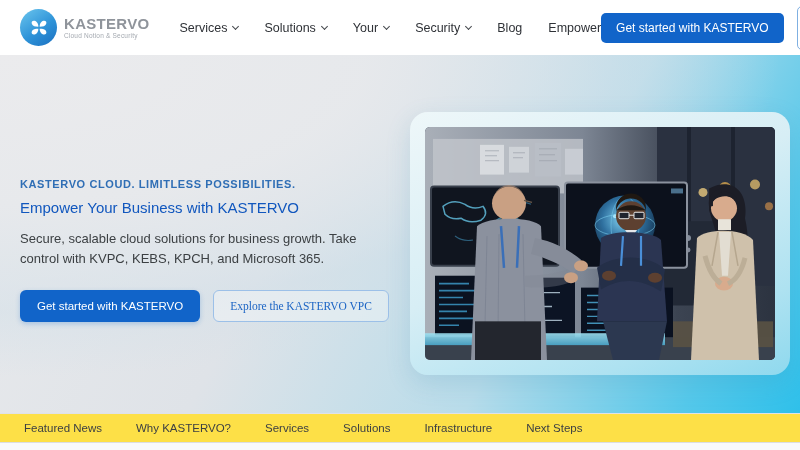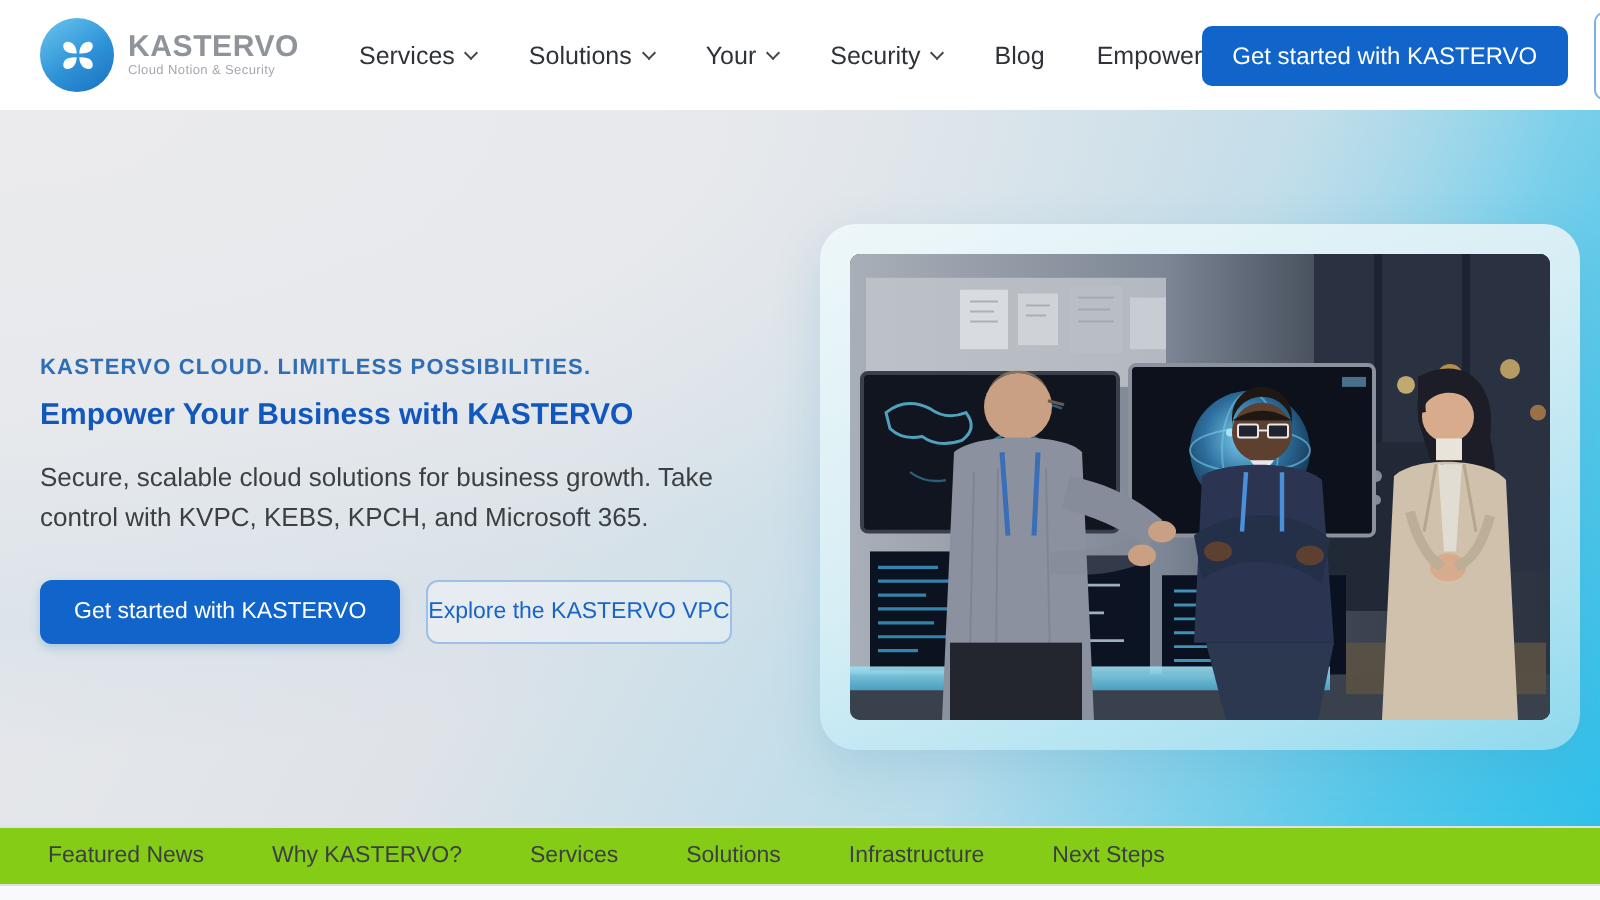--- a/index.html
+++ b/index.html
@@ -39,45 +39,45 @@
 
   
   .hero {
     position:relative; height:358px;
     background:
       radial-gradient(130% 120% at 0% 0%, rgba(235,235,237,1) 0%, rgba(231,233,236,.95) 35%, rgba(210,224,233,.5) 60%, rgba(210,224,233,0) 75%),
       linear-gradient(118deg,#e9eaec 0%,#dfe3e8 38%,#b8dcea 66%,#55c8ea 88%,#2fc0ea 100%);
   }
   .hero-copy { position:absolute; left:20px; top:123px; width:378px; }
   .eyebrow { font-size:11px; font-weight:700; color:#2f6eb5; letter-spacing:.6px; margin-bottom:9px; }
-  .hero-title { font-size:15px; font-weight:700; color:#1157be; margin-bottom:13px; }
+  .hero-title { font-size:15px; font-weight:400; color:#1157be; margin-bottom:13px; }
   .hero-desc { font-size:13px; color:#3c4043; line-height:1.55; margin-bottom:21px; width:360px; }
   .hero-ctas { display:flex; gap:13px; }
   .btn-hero-primary {
     background:#1164c9; color:#fff; border:none; border-radius:6px;
     font-size:11.5px; padding:9px 17px; cursor:pointer; font-family:inherit;
     box-shadow:0 2px 5px rgba(17,100,201,.25);
   }
   .btn-hero-secondary {
     background:rgba(255,255,255,.35); color:#1b64c4; border:1px solid #9cc0e8; border-radius:6px;
-    font-size:11.5px; padding:9px 0; cursor:pointer; font-family:Liberation Sans, sans-serif;
+    font-size:11.5px; padding:9px 16px; cursor:pointer; font-family:Liberation Serif, serif;
   }
 
   .hero-card {
     position:absolute; left:410px; top:57px; width:380px; height:263px;
     border-radius:18px; padding:15px;
     background:linear-gradient(155deg,#eef7f9 0%,#d7eef5 45%,#aee2f1 80%,#8fd9ee 100%);
     box-shadow:0 8px 24px rgba(60,140,180,.18);
   }
   .hero-photo { width:100%; height:100%; border-radius:5px; overflow:hidden; background:#39414f; }
   .hero-photo svg { display:block; width:100%; height:100%; }
 
   
   .subnav {
-    height:29px; background:#84cc16; border-top:1px solid #e0e2e7;
+    height:29px; background:#fde047; border-top:1px solid #e0e2e7;
     display:flex; align-items:center; padding-left:24px;
   }
   .subnav-item { font-size:11.5px; color:#3d4043; margin-right:34px; cursor:pointer; white-space:nowrap; }
   .footer-strip { height:8px; background:#f8f9fb; border-top:1px solid #dbdde2; }
 </style>
 </head>
 <body>
 
 <div class="header">
   <div class="logo-wrap">

